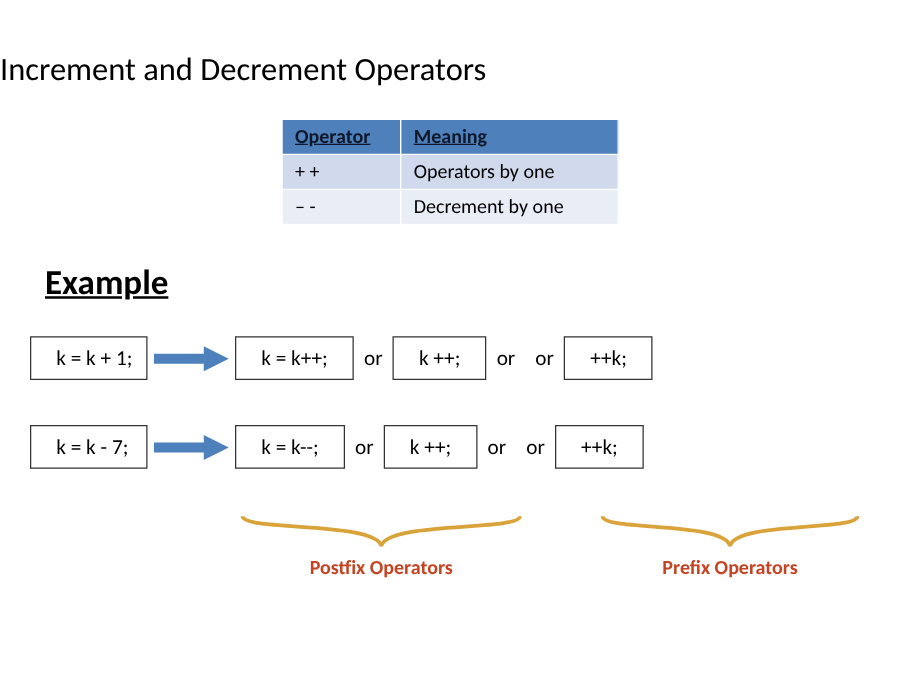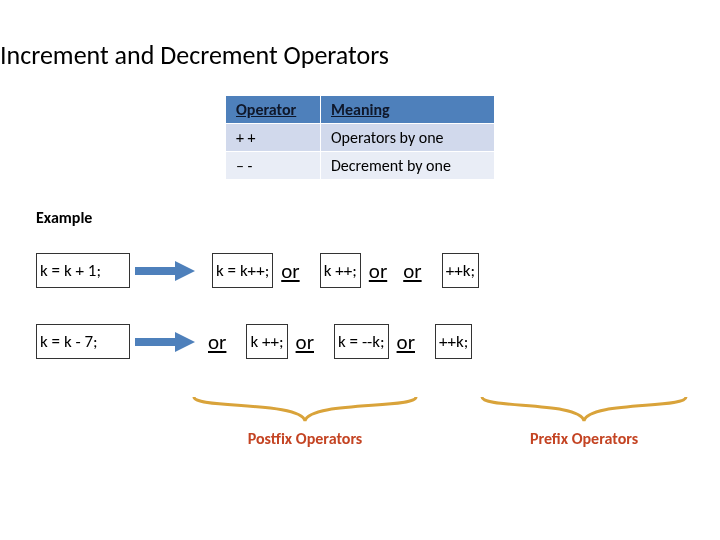--- a/index.html
+++ b/index.html
@@ -33,50 +33,49 @@
   }
   .op-table td {
     padding: 4px 10px;
     border: 1px solid #fff;
   }
   .op-table tr.r0 td { background: #d1d9ec; }
   .op-table tr.r1 td { background: #e9edf6; }
   .op-table .col-op { width: 95px; }
   .op-table .col-mean { width: 174px; }
   .example-h {
-    font-size: 16px;
+    font-size: 28px;
     font-weight: bold;
     margin: 28px 0 0 36px;
+    text-decoration: underline;
   }
   .rows { margin-top: 26px; }
   .row {
     display: flex;
     align-items: center;
     margin-bottom: 36px;
     padding: 0 24px 0 24px;
   }
   .box {
     border: 1px solid #333;
-    padding: 6px 3px;
+    padding: 6px 20px;
     font-size: 17px;
     white-space: nowrap;
-    margin-left: 12px;
   }
   .lhs { width: 94px; text-align: left; }
   .arrow {
     width: 70px;
     display: flex;
     align-items: center;
     justify-content: center;
   }
   .arrow svg { display: block; }
   .or {
-    font-size: 21px;
+    font-size: 17px;
     padding: 0 8px;
-    text-decoration: underline;
   }
   .cell { text-align: right; }
   .labels {
     position: relative;
     height: 70px;
   }
   .brace {
     position: absolute;
     top: 0;
   }
@@ -132,24 +131,24 @@
     <div class="or">or</div>
     <div class="box cell">++k;</div>
   </div>
   <div class="row">
     <div class="box lhs">k = k  - 7;</div>
     <div class="arrow">
       <svg width="60" height="20">
           <polygon points="0,6 40,6 40,0 60,10 40,20 40,14 0,14" fill="#4e80bb"></polygon>
         </svg>
     </div>
+    <div class="box cell">k = k--;</div>
     <div class="or">or</div>
     <div class="box cell">k ++;</div>
     <div class="or">or</div>
-    <div class="box cell">k = --k;</div>
     <div class="or">or</div>
     <div class="box cell">++k;</div>
   </div>
 </div>
 
 <div class="labels">
   <div id="brace-prefix" class="brace">
     <svg width="212" height="30">
       <path d="M4,2 C4,14 102,6 106,26 C110,6 208,14 208,2" fill="none" stroke="#d9a33a" stroke-width="3"></path>
     </svg>

